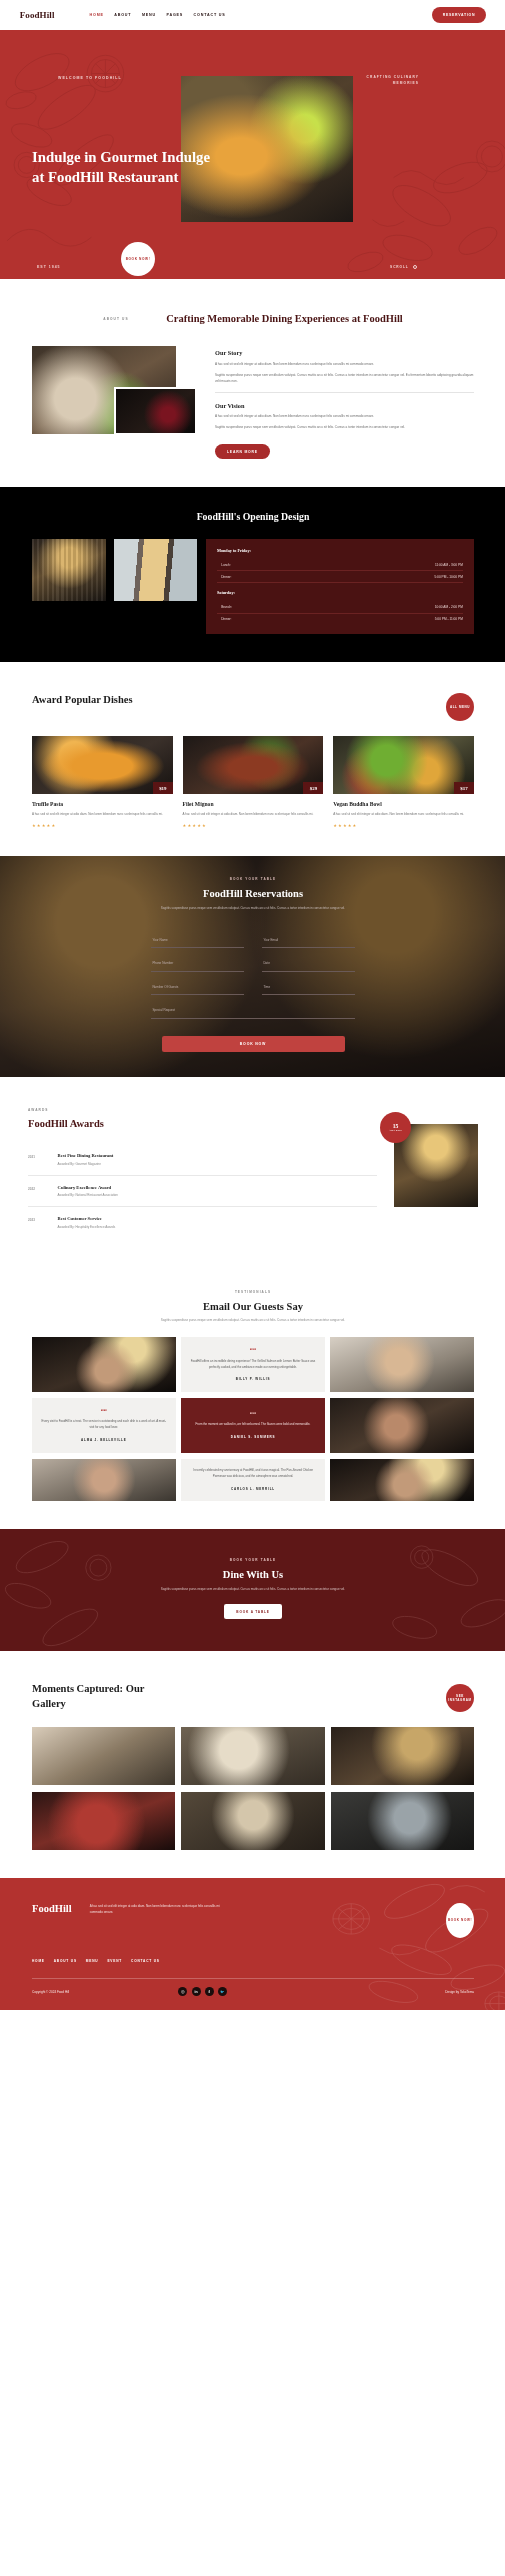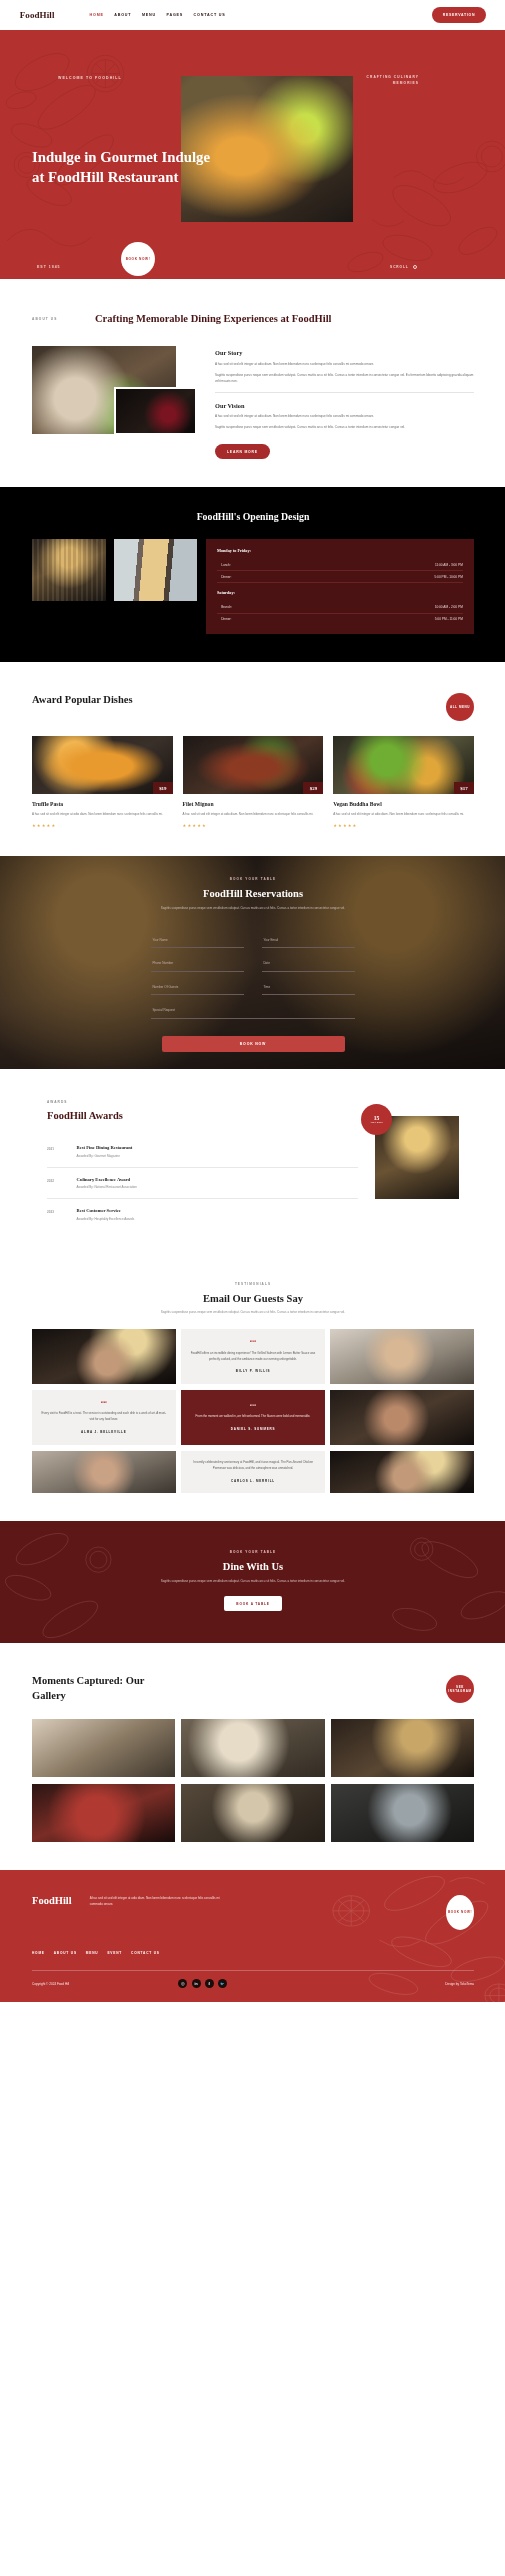--- a/index.html
+++ b/index.html
@@ -94,21 +94,21 @@
   .ph-g1{background:linear-gradient(150deg,#d9ccba 0%,#8a7a64 50%,#3e362c 100%),linear-gradient(#fff,#fff);}
   .ph-g2{background:radial-gradient(circle at 40% 40%, #e6dcc8 0 20%, rgba(230,220,200,0) 55%),linear-gradient(160deg,#6f6352 0%,#332c24 100%);}
   .ph-g3{background:radial-gradient(circle at 60% 30%, #c7a668 0 16%, rgba(199,166,104,0) 48%),linear-gradient(150deg,#2a211a 0%,#5a4733 55%,#16110d 100%);}
   .ph-g4{background:radial-gradient(circle at 45% 55%, #b03a32 0 22%, rgba(176,58,50,0) 58%),linear-gradient(160deg,#2b1513 0%,#7a2d26 50%,#170b0a 100%);}
   .ph-g5{background:radial-gradient(circle at 50% 40%, #d4c6ab 0 18%, rgba(212,198,171,0) 52%),linear-gradient(150deg,#55493a 0%,#241e18 100%);}
   .ph-g6{background:radial-gradient(circle at 55% 45%, #9aa3a8 0 18%, rgba(154,163,168,0) 50%),linear-gradient(160deg,#3a3a38 0%,#151514 100%);}
 
   
   .about { padding:32px 32px 28px; }
   .eyebrow { font-size:3.2px; letter-spacing:1.1px; color:#8a8a8a; font-weight:700; }
-  .about-head { display:flex; gap:21px; }
+  .about-head { display:flex; gap:21px;justify-content:center; }
   .about-head .eyebrow { padding-top:5.6px; width:42px; flex:none; }
   .about-title { font-family:"Liberation Serif", serif; font-size:10.5px; line-height:1.45; color:#4a1414; font-weight:700; }
   .about-body { display:flex; gap:18px; margin-top:19.7px; }
   .about-imgs { position:relative; width:165px; flex:none; }
   .about-imgs .big { width:144px; height:88px; }
   .about-imgs .small { position:absolute; right:0; top:41px; width:83px; height:48px; border:2.1px solid #fff; }
   .about-text { flex:1; padding-top:2.8px; }
   .about-sub { font-family:"Liberation Serif", serif; font-size:6.3px; color:#1b1b1b; font-weight:700; margin-bottom:4.9px; }
   .about-p { font-size:3.1px; line-height:2.0; color:#6d6d6d; margin-bottom:4.9px; }
   .hr { height:0.7px; background:#e4e4e4; margin:8.4px 0; }
@@ -140,36 +140,36 @@
   .dish { flex:1; }
   .dish-imgwrap { position:relative; }
   .dish-img { width:100%; height:58px; }
   .dish-price { position:absolute; right:0; bottom:0; background:#5a1414; color:#fff; font-size:4.9px;
                 font-weight:700; padding:3.5px 6.3px; font-family:"Liberation Serif", serif; }
   .dish-name { font-family:"Liberation Serif", serif; font-size:5.6px; color:#1b1b1b; font-weight:700; margin:7px 0 4.2px; }
   .dish-desc { font-size:3px; line-height:2.0; color:#757575; }
   .stars { color:#e8a33c; font-size:4.2px; letter-spacing:1.1px; margin-top:5.6px; }
 
   
-  .reserve { position:relative; background:#120d0c; padding:21px 32px 17px; overflow:hidden; }
+  .reserve { position:relative; background:#120d0c; padding:21px 32px 25px; overflow:hidden; }
   .reserve-bg { position:absolute; inset:0; opacity:.55; }
   .reserve-in { position:relative; z-index:2; }
   .reserve-eyebrow { text-align:center; font-size:3.1px; letter-spacing:1.1px; color:#d9b9b7; font-weight:700; }
   .reserve-title { font-family:"Liberation Serif", serif; font-size:10.5px; color:#fff; font-weight:700;
                    text-align:center; margin:7px 0 5.6px; }
   .reserve-sub { font-size:3px; line-height:2.0; color:#c9bdbb; text-align:center; max-width:232px; margin:0 auto 14px; }
   .form-grid { display:grid; grid-template-columns:1fr 1fr; gap:0 18px; max-width:204px; margin:0 auto; }
   .field { border-bottom:0.7px solid #6a5a58; padding:6.3px 1.4px 4.2px; }
   .field span { font-size:3.1px; color:#bdaeac; }
   .field.full { grid-column:1 / -1; }
   .btn-book { display:block; width:183px; margin:17px auto 0; background:#c0423f; color:#fff; border:none;
               border-radius:2.1px; padding:6.3px 0; font-size:3.5px; letter-spacing:0.8px; font-weight:700; cursor:pointer; }
 
   
-  .awards { padding:31px 47px 28px; display:flex; gap:17px; }
+  .awards { padding:31px 28px 28px; display:flex; gap:17px; }
   .awards-left { flex:1; }
   .awards-title { font-family:"Liberation Serif", serif; font-size:10.5px; color:#4a1414; font-weight:700; margin:5.6px 0 15.5px; }
   .award-row { display:flex; gap:12.6px; align-items:flex-start; padding:9px 0; border-bottom:0.7px solid #e8e8e8; }
   .award-row:last-child { border-bottom:none; }
   .award-year { font-size:3.1px; color:#9a9a9a; width:17px; flex:none; padding-top:2.1px; font-weight:700; }
   .award-name { font-family:"Liberation Serif", serif; font-size:4.6px; color:#1b1b1b; font-weight:700; }
   .award-by { font-size:3px; color:#8a8a8a; margin-top:3.5px; }
   .awards-right { position:relative; width:84px; flex:none; padding-top:15.5px; }
   .awards-img { width:100%; height:83px; }
   .award-badge { position:absolute; left:-14px; top:4.2px; width:31px; height:31px; border-radius:50%; background:#b3302f;
@@ -201,21 +201,21 @@
   .dine-pattern { position:absolute; inset:0; opacity:.22; }
   .dine-in { position:relative; z-index:2; }
   .dine-eyebrow { font-size:3.1px; letter-spacing:1.1px; color:#e4c2c0; font-weight:700; }
   .dine-title { font-family:"Liberation Serif", serif; font-size:10.5px; color:#fff; font-weight:700; margin:7px 0 5.6px; }
   .dine-sub { font-size:3px; line-height:2.0; color:#d9c3c2; max-width:232px; margin:0 auto 11.2px; }
   .btn-white { background:#fff; color:#8a2222; border:none; border-radius:2.1px; padding:5.6px 12.6px;
                font-size:3.2px; letter-spacing:0.8px; font-weight:700; cursor:pointer; }
 
   
   .gallery { padding:31px 32px 28px; }
-  .gal-top { display:flex; align-items:center; }
+  .gal-top { display:flex; align-items:flex-end; }
   .gal-title { font-family:"Liberation Serif", serif; font-size:10.5px; line-height:1.4; color:#1b1b1b; font-weight:700; }
   .gal-grid { display:grid; grid-template-columns:repeat(3,1fr); gap:6.3px; margin-top:15.5px; }
   .gal-item { width:100%; height:58px; }
 
   
   .footer { position:relative; background:#b3322f; padding:25px 32px 14px; overflow:hidden; }
   .footer-pattern { position:absolute; right:-14px; top:0; width:211px; height:100%; opacity:.25; }
   .footer-in { position:relative; z-index:2; }
   .footer-top { display:flex; gap:18px; align-items:flex-start; }
   .footer-logo { font-family:"Liberation Serif", serif; font-size:10.5px; color:#fff; font-weight:700; }

